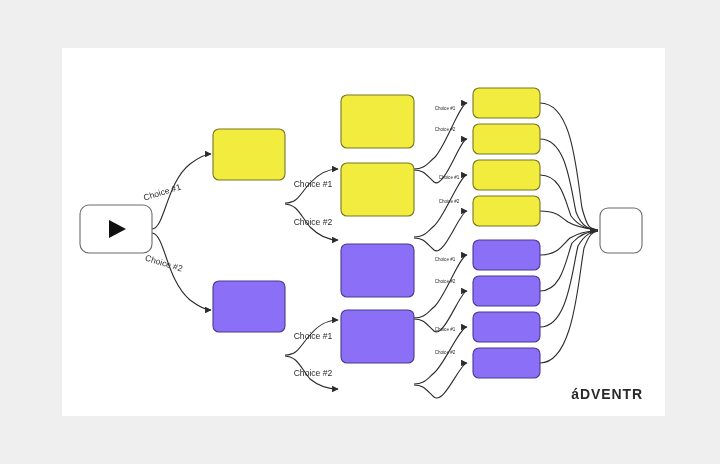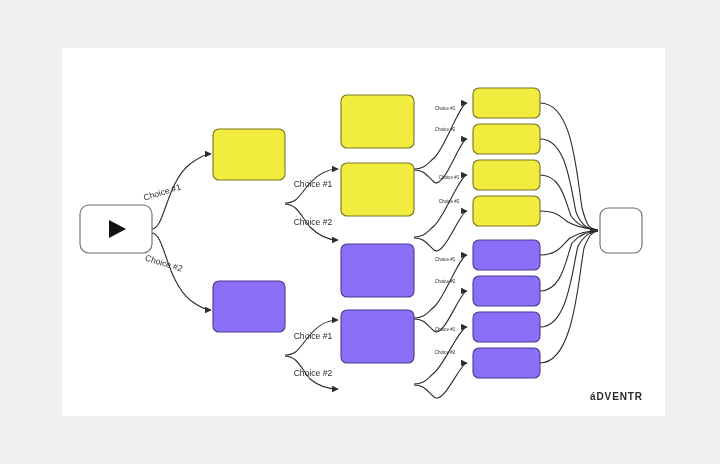--- a/index.html
+++ b/index.html
@@ -47,21 +47,21 @@
     fill: #2b2b2b;
   }
   .edge-label-big { font-size: 8.6px; }
   .edge-label-small { font-size: 4.6px; }
   .play-tri { fill: #111111; }
   #brand {
     position: absolute;
     right: 22px;
     bottom: 14px;
     font-family: "Liberation Sans", sans-serif;
-    font-size: 10px;
+    font-size: 14px;
     font-weight: bold;
     letter-spacing: 0.9px;
     color: #2a2a2a;
     user-select: none;
     margin-left: 36px;
   }
 </style>
 </head>
 <body>
 

